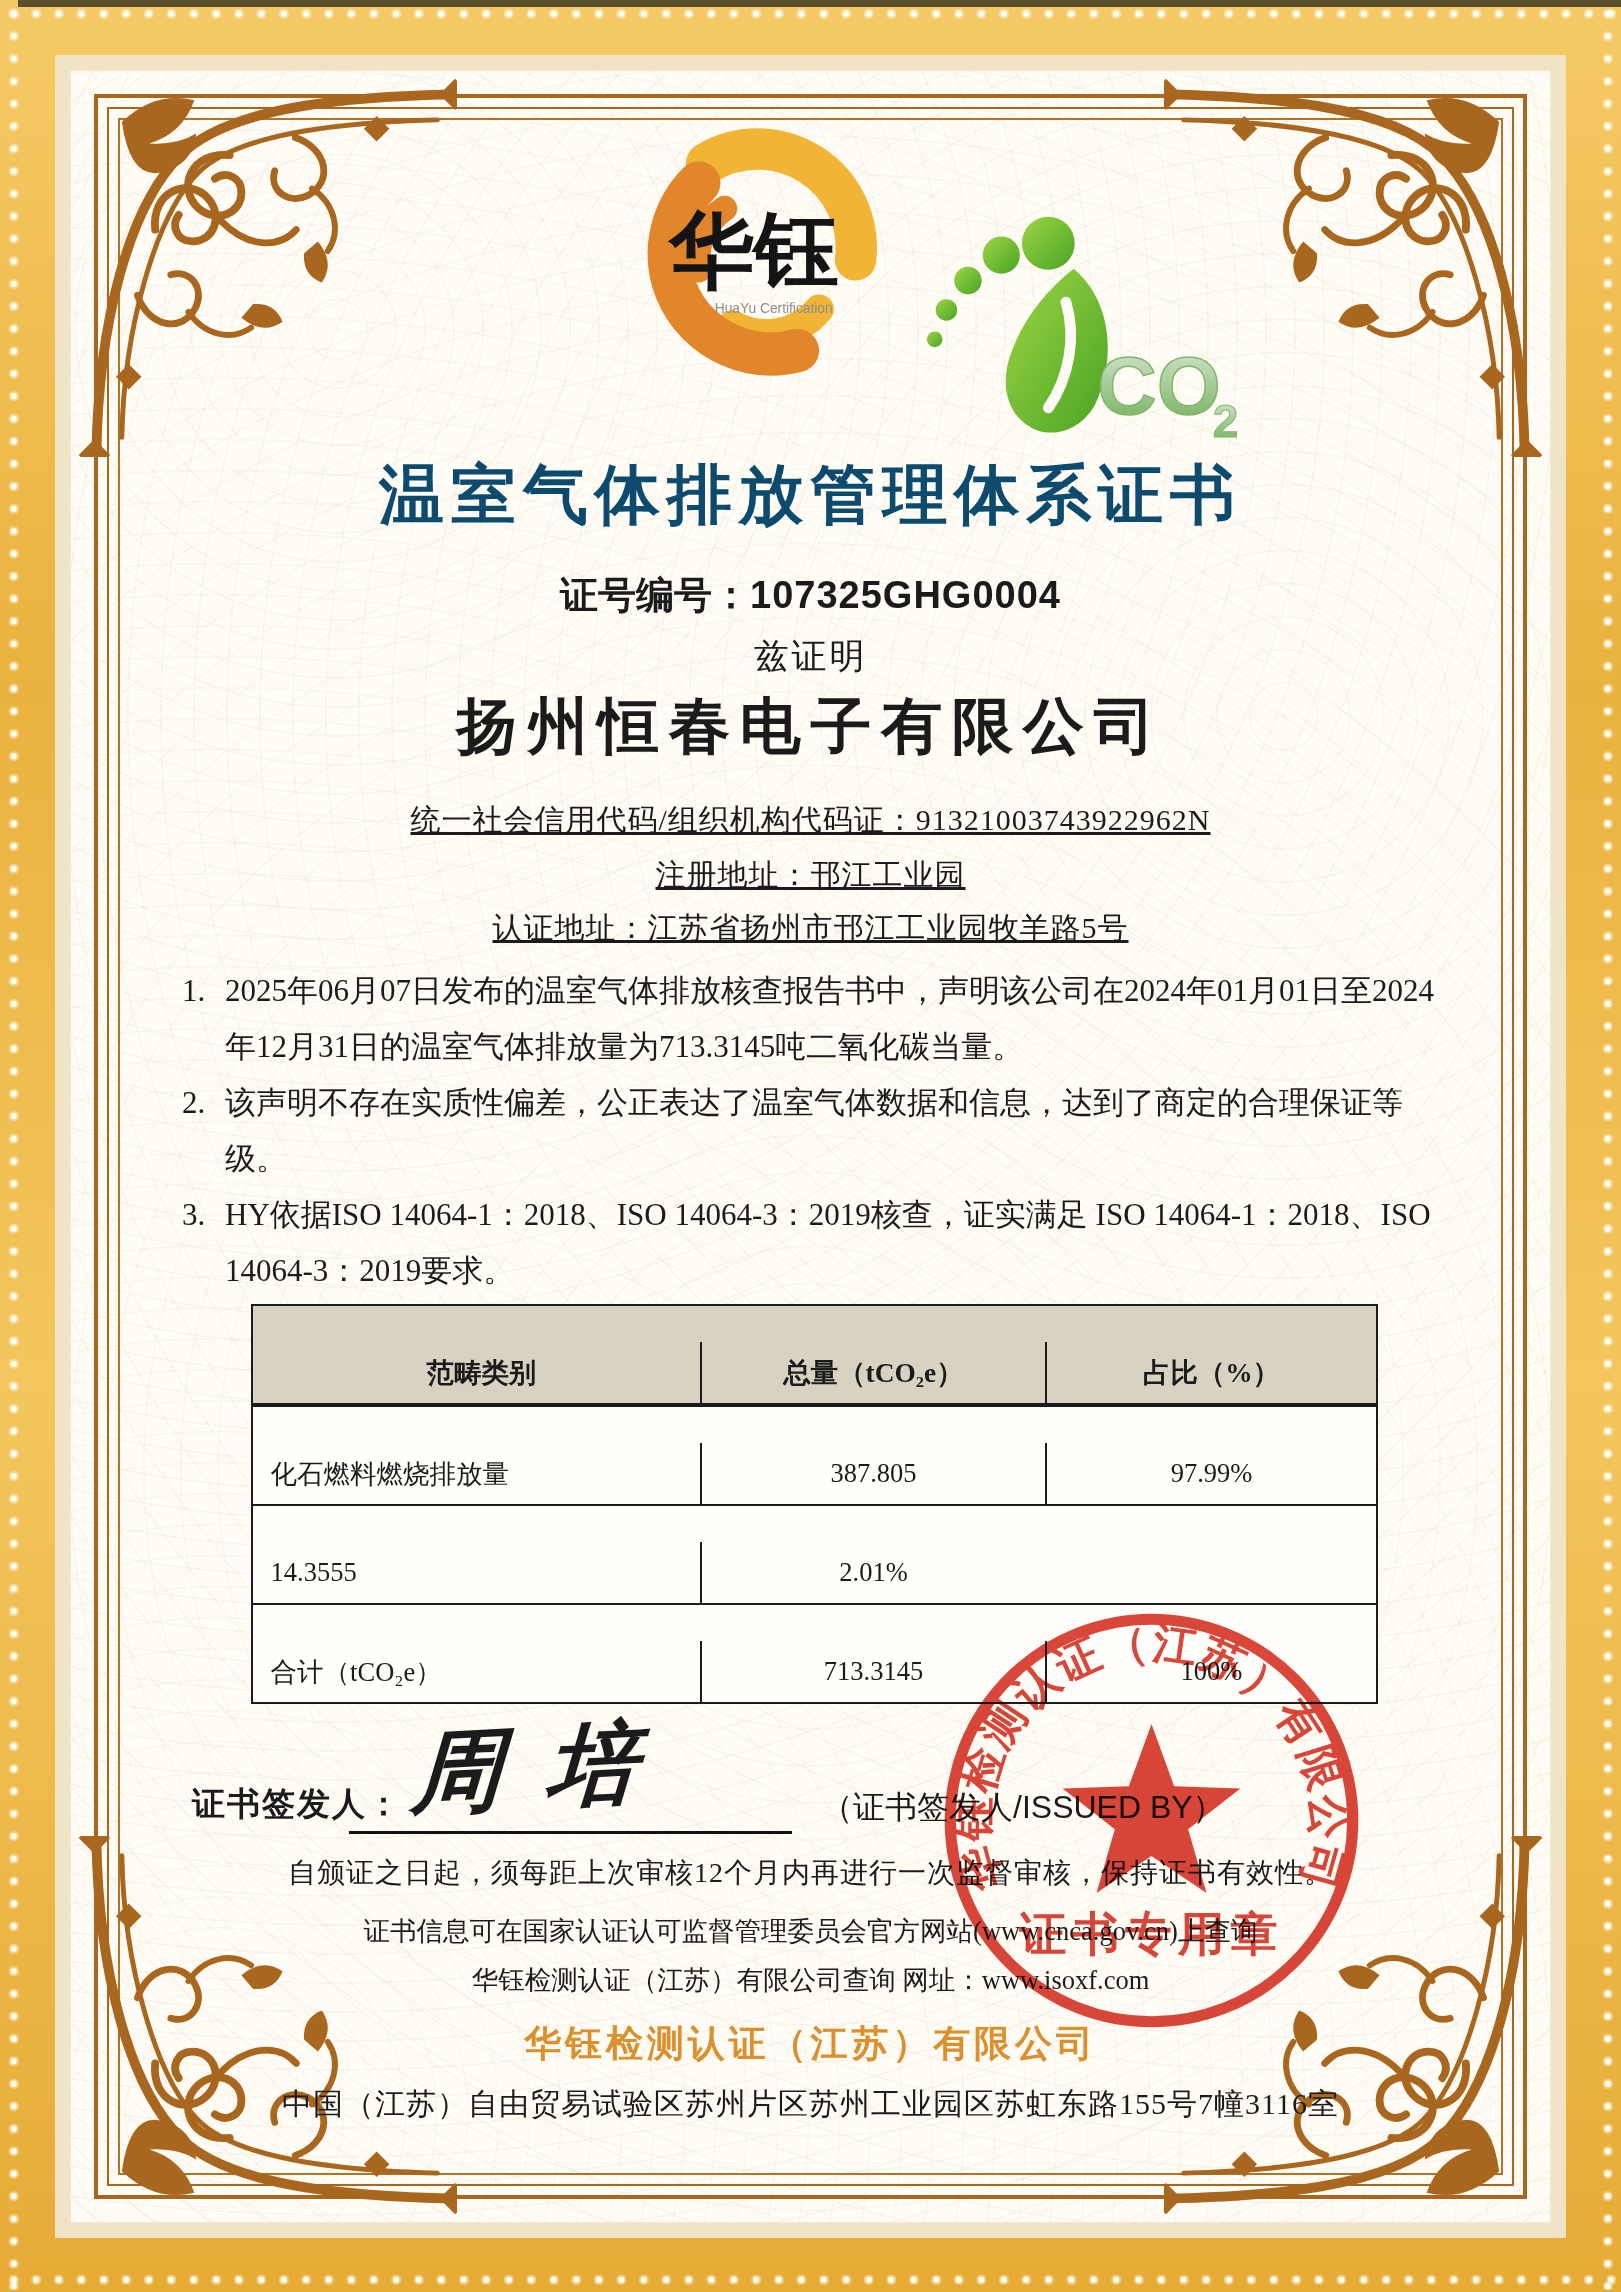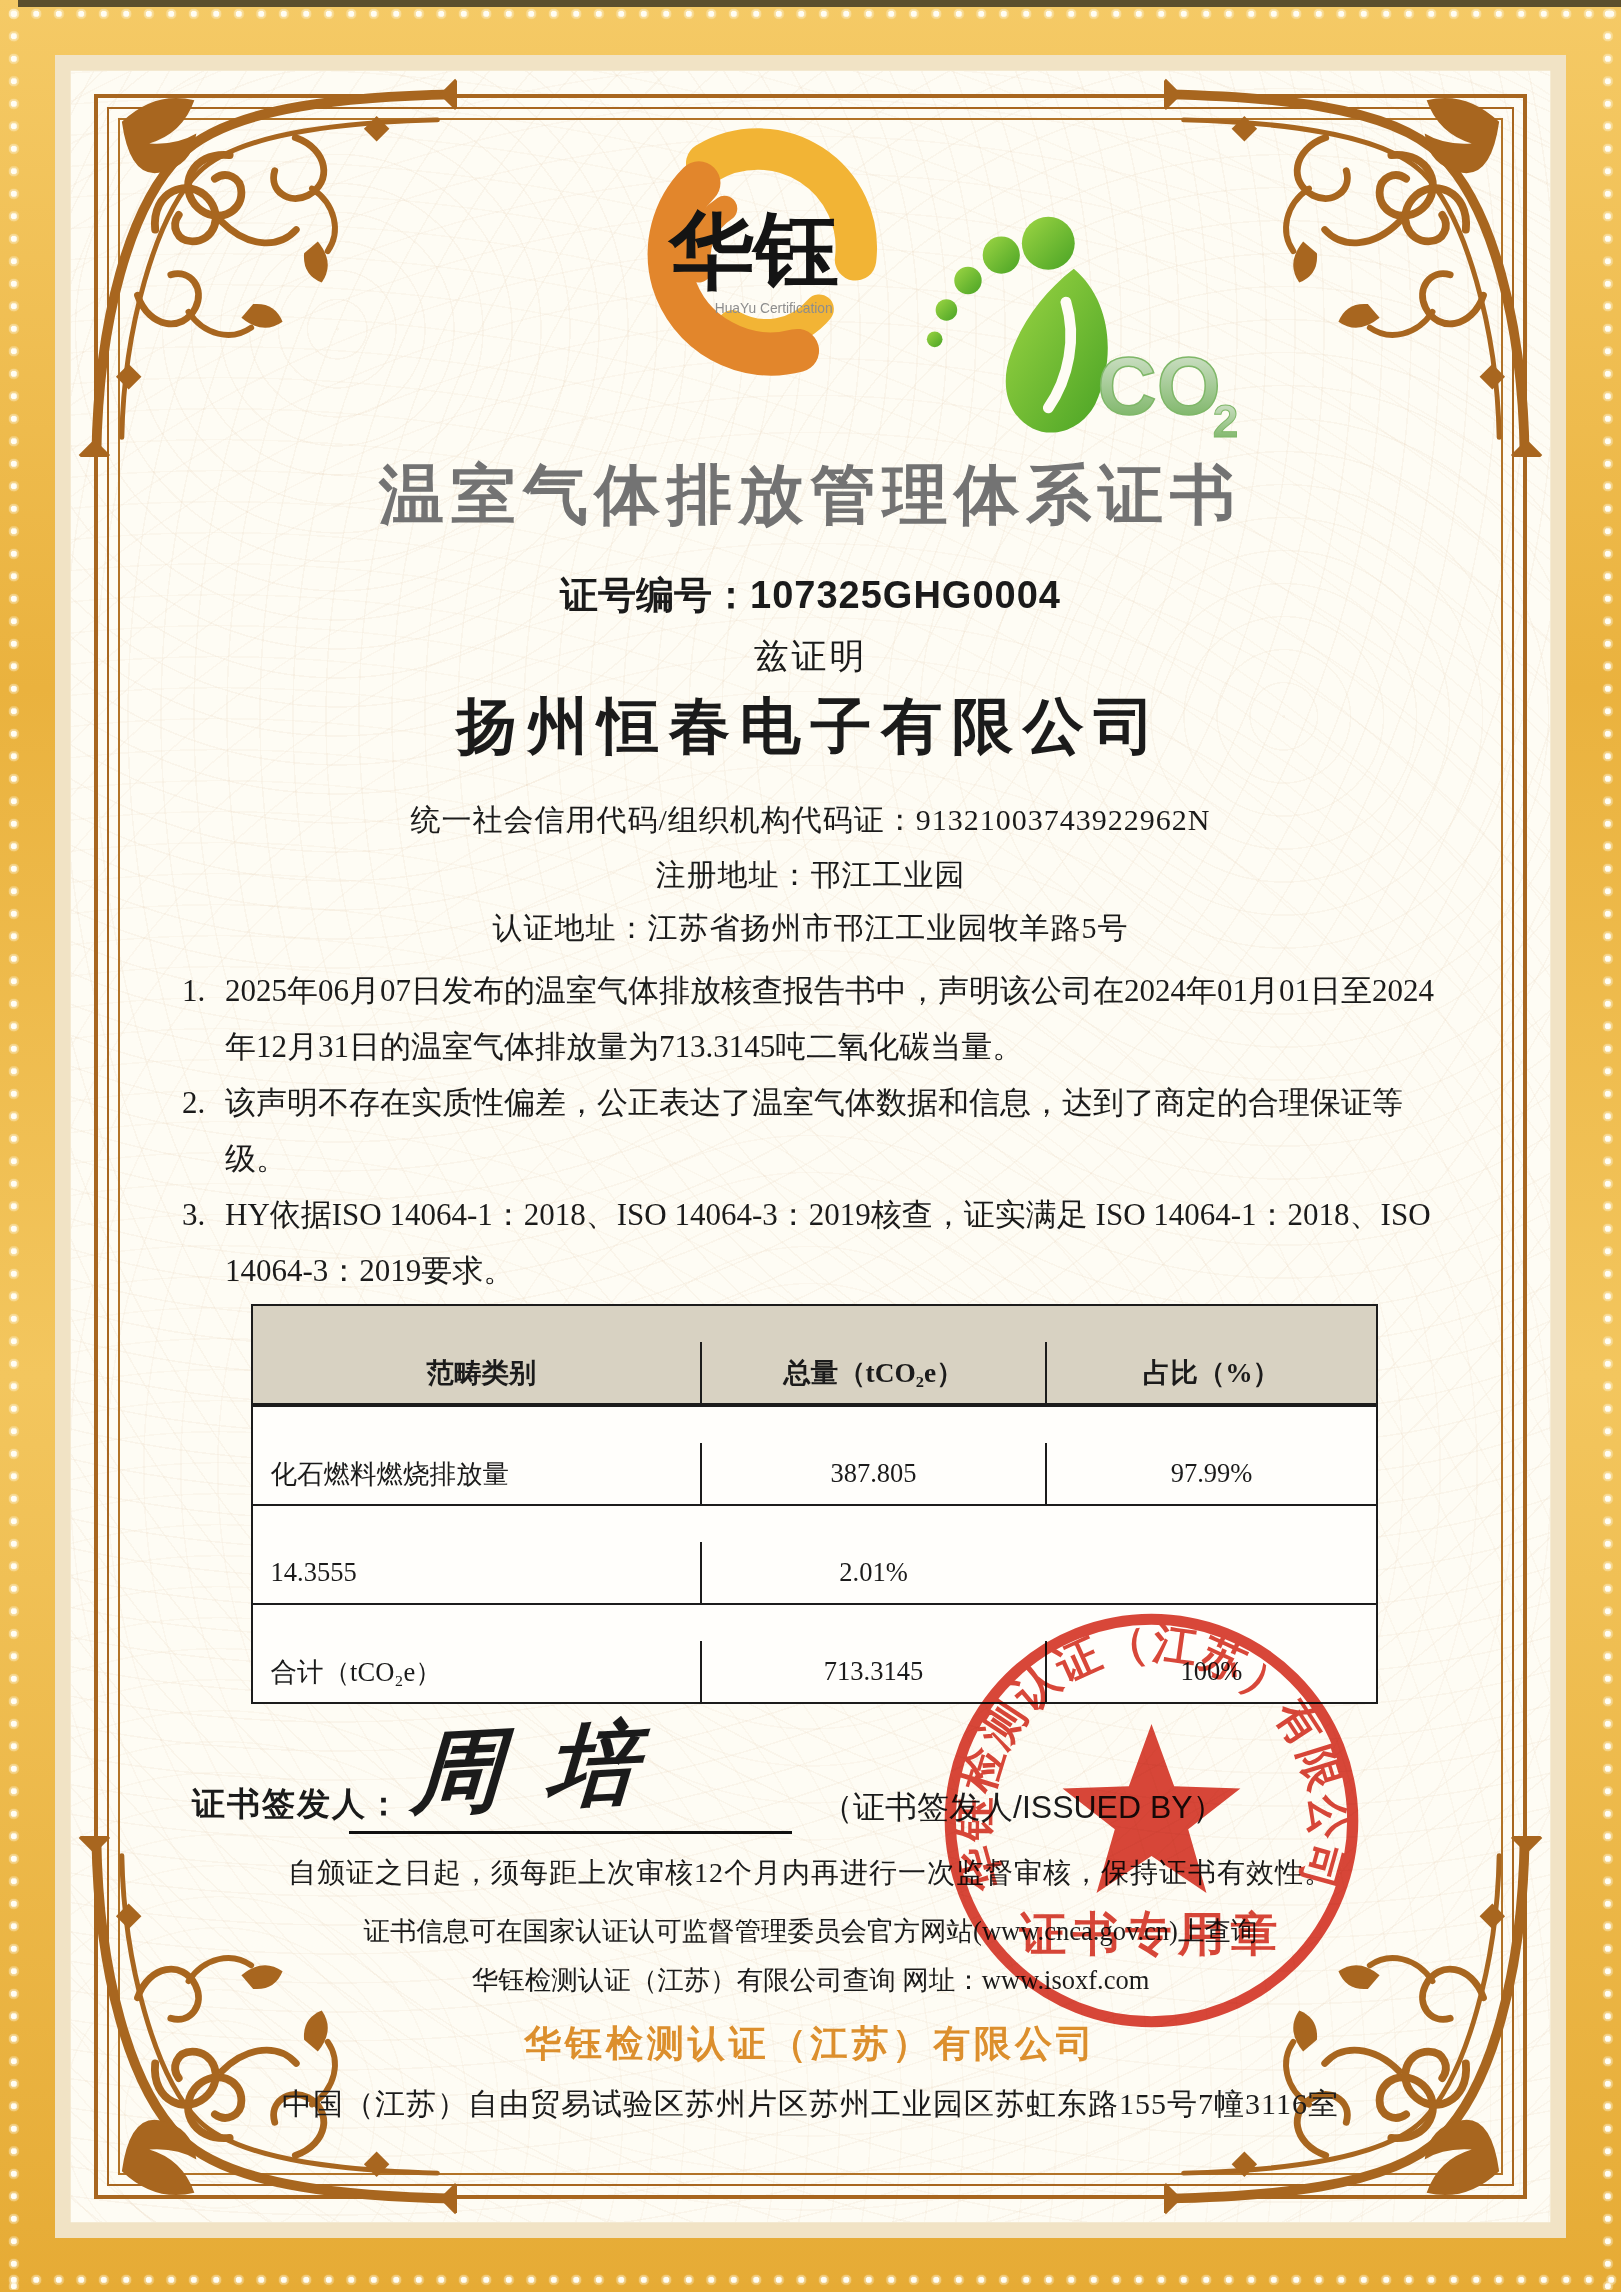--- a/index.html
+++ b/index.html
@@ -28,26 +28,26 @@
   .c-tl{left:65px;top:65px;}
   .c-tr{right:65px;top:65px;transform:scaleX(-1);}
   .c-bl{left:65px;bottom:65px;transform:scaleY(-1);}
   .c-br{right:65px;bottom:65px;transform:scale(-1,-1);}
   .scan-top{position:absolute;top:0;left:17.6px;right:0;height:6.9px;background:#35301f;opacity:.8;}
   
   .huayu{position:absolute;left:616px;top:114px;width:276px;height:276px;}
   .co2logo{position:absolute;left:919px;top:210px;width:335px;height:239px;}
   
   .abs{position:absolute;left:0;width:100%;text-align:center;}
-  .title{top:451px;font-family:"Liberation Sans",sans-serif;font-weight:900;font-size:65px;letter-spacing:6.9px;color:#737373;}
+  .title{top:451px;font-family:"Liberation Sans",sans-serif;font-weight:900;font-size:65px;letter-spacing:6.9px;color:#0c4a6e;}
   .certno{top:570px;font-size:38px;font-weight:bold;}
   .certno .val{font-family:"Liberation Sans",sans-serif;letter-spacing:1px;}
   .certify{top:633px;font-size:35px;letter-spacing:2.9px;}
   .company{top:686px;font-size:61px;font-weight:600;letter-spacing:9.8px;}
-  .infoline{font-size:30px;letter-spacing:1px;}
+  .infoline{font-size:30px;letter-spacing:1px;text-decoration:underline;}
   .credit{top:800px;}
   .regaddr{top:855px;}
   .certaddr{top:908px;}
   .statements{position:absolute;left:182px;top:963px;width:1270px;font-size:31px;line-height:56px;text-align:left;}
   .stmt{display:flex;}
   .stmt .num{width:43px;flex:none;}
   .stmt .txt{flex:1;}
   
   .etable{position:absolute;left:251px;top:1304px;width:1123px;border:2.9px solid #1c1c1c;background:#fffefb;font-size:26.5px;}
   .erow{display:grid;grid-template-columns:447px 345px 1fr;border-top:2px solid #1c1c1c;}

